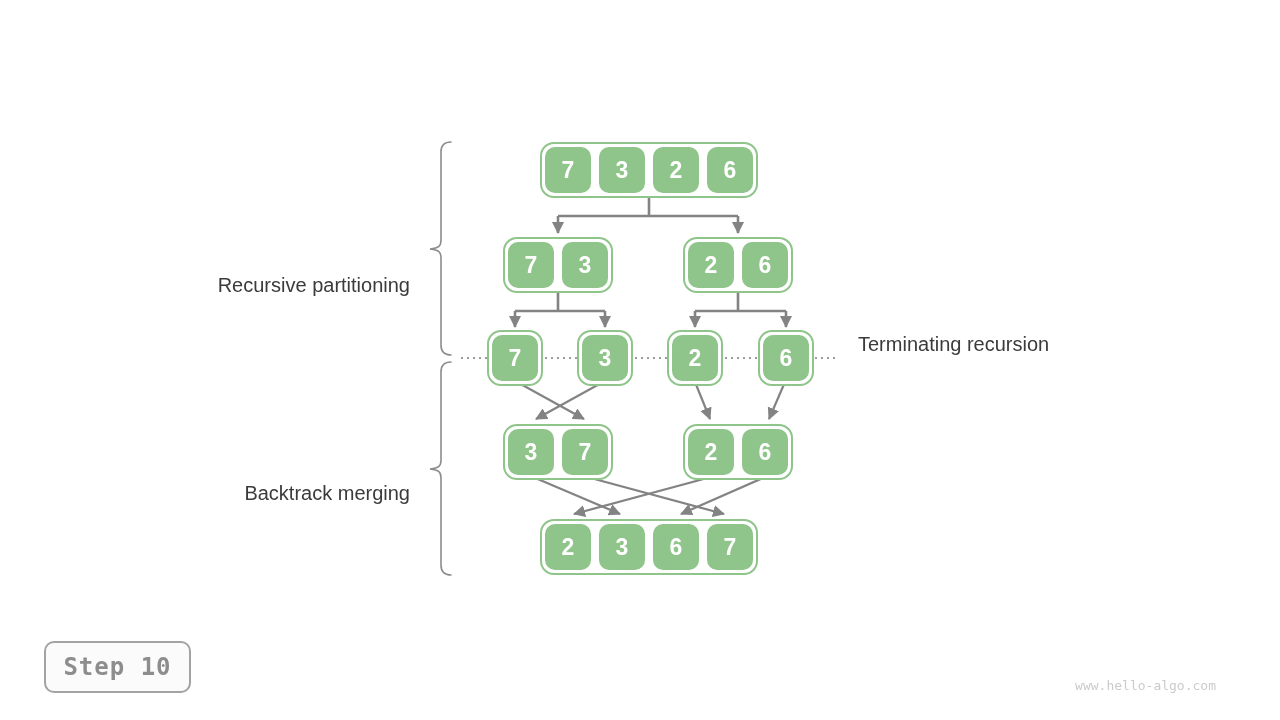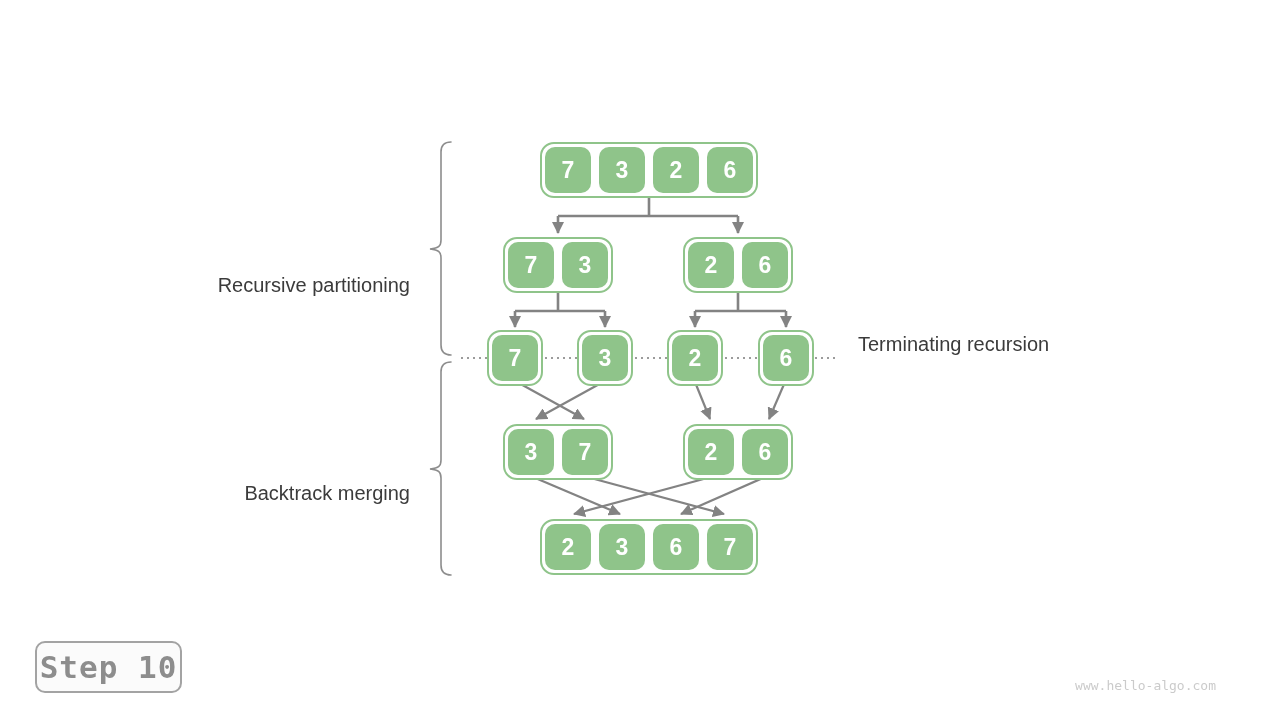--- a/index.html
+++ b/index.html
@@ -44,33 +44,33 @@
     position: absolute;
     z-index: 1;
     font-size: 20px;
     line-height: 26px;
     color: #3b3b3b;
   }
   .label-right { text-align: right; }
   #step-badge {
     position: absolute;
     z-index: 1;
-    left: 35px;
+    left: 44px;
     top: 641px;
     width: 147px;
     height: 52px;
     box-sizing: border-box;
     border: 2px solid #a3a3a3;
     border-radius: 10px;
     background: #fbfbfb;
     display: flex;
     align-items: center;
     justify-content: center;
     font-family: "DejaVu Sans Mono", monospace;
-    font-size: 31px;
+    font-size: 24px;
     font-weight: bold;
     letter-spacing: 1px;
     color: #8d8d8d;
   }
   #watermark {
     position: absolute;
     z-index: 1;
     right: 64px;
     top: 678px;
     font-family: "DejaVu Sans Mono", monospace;

